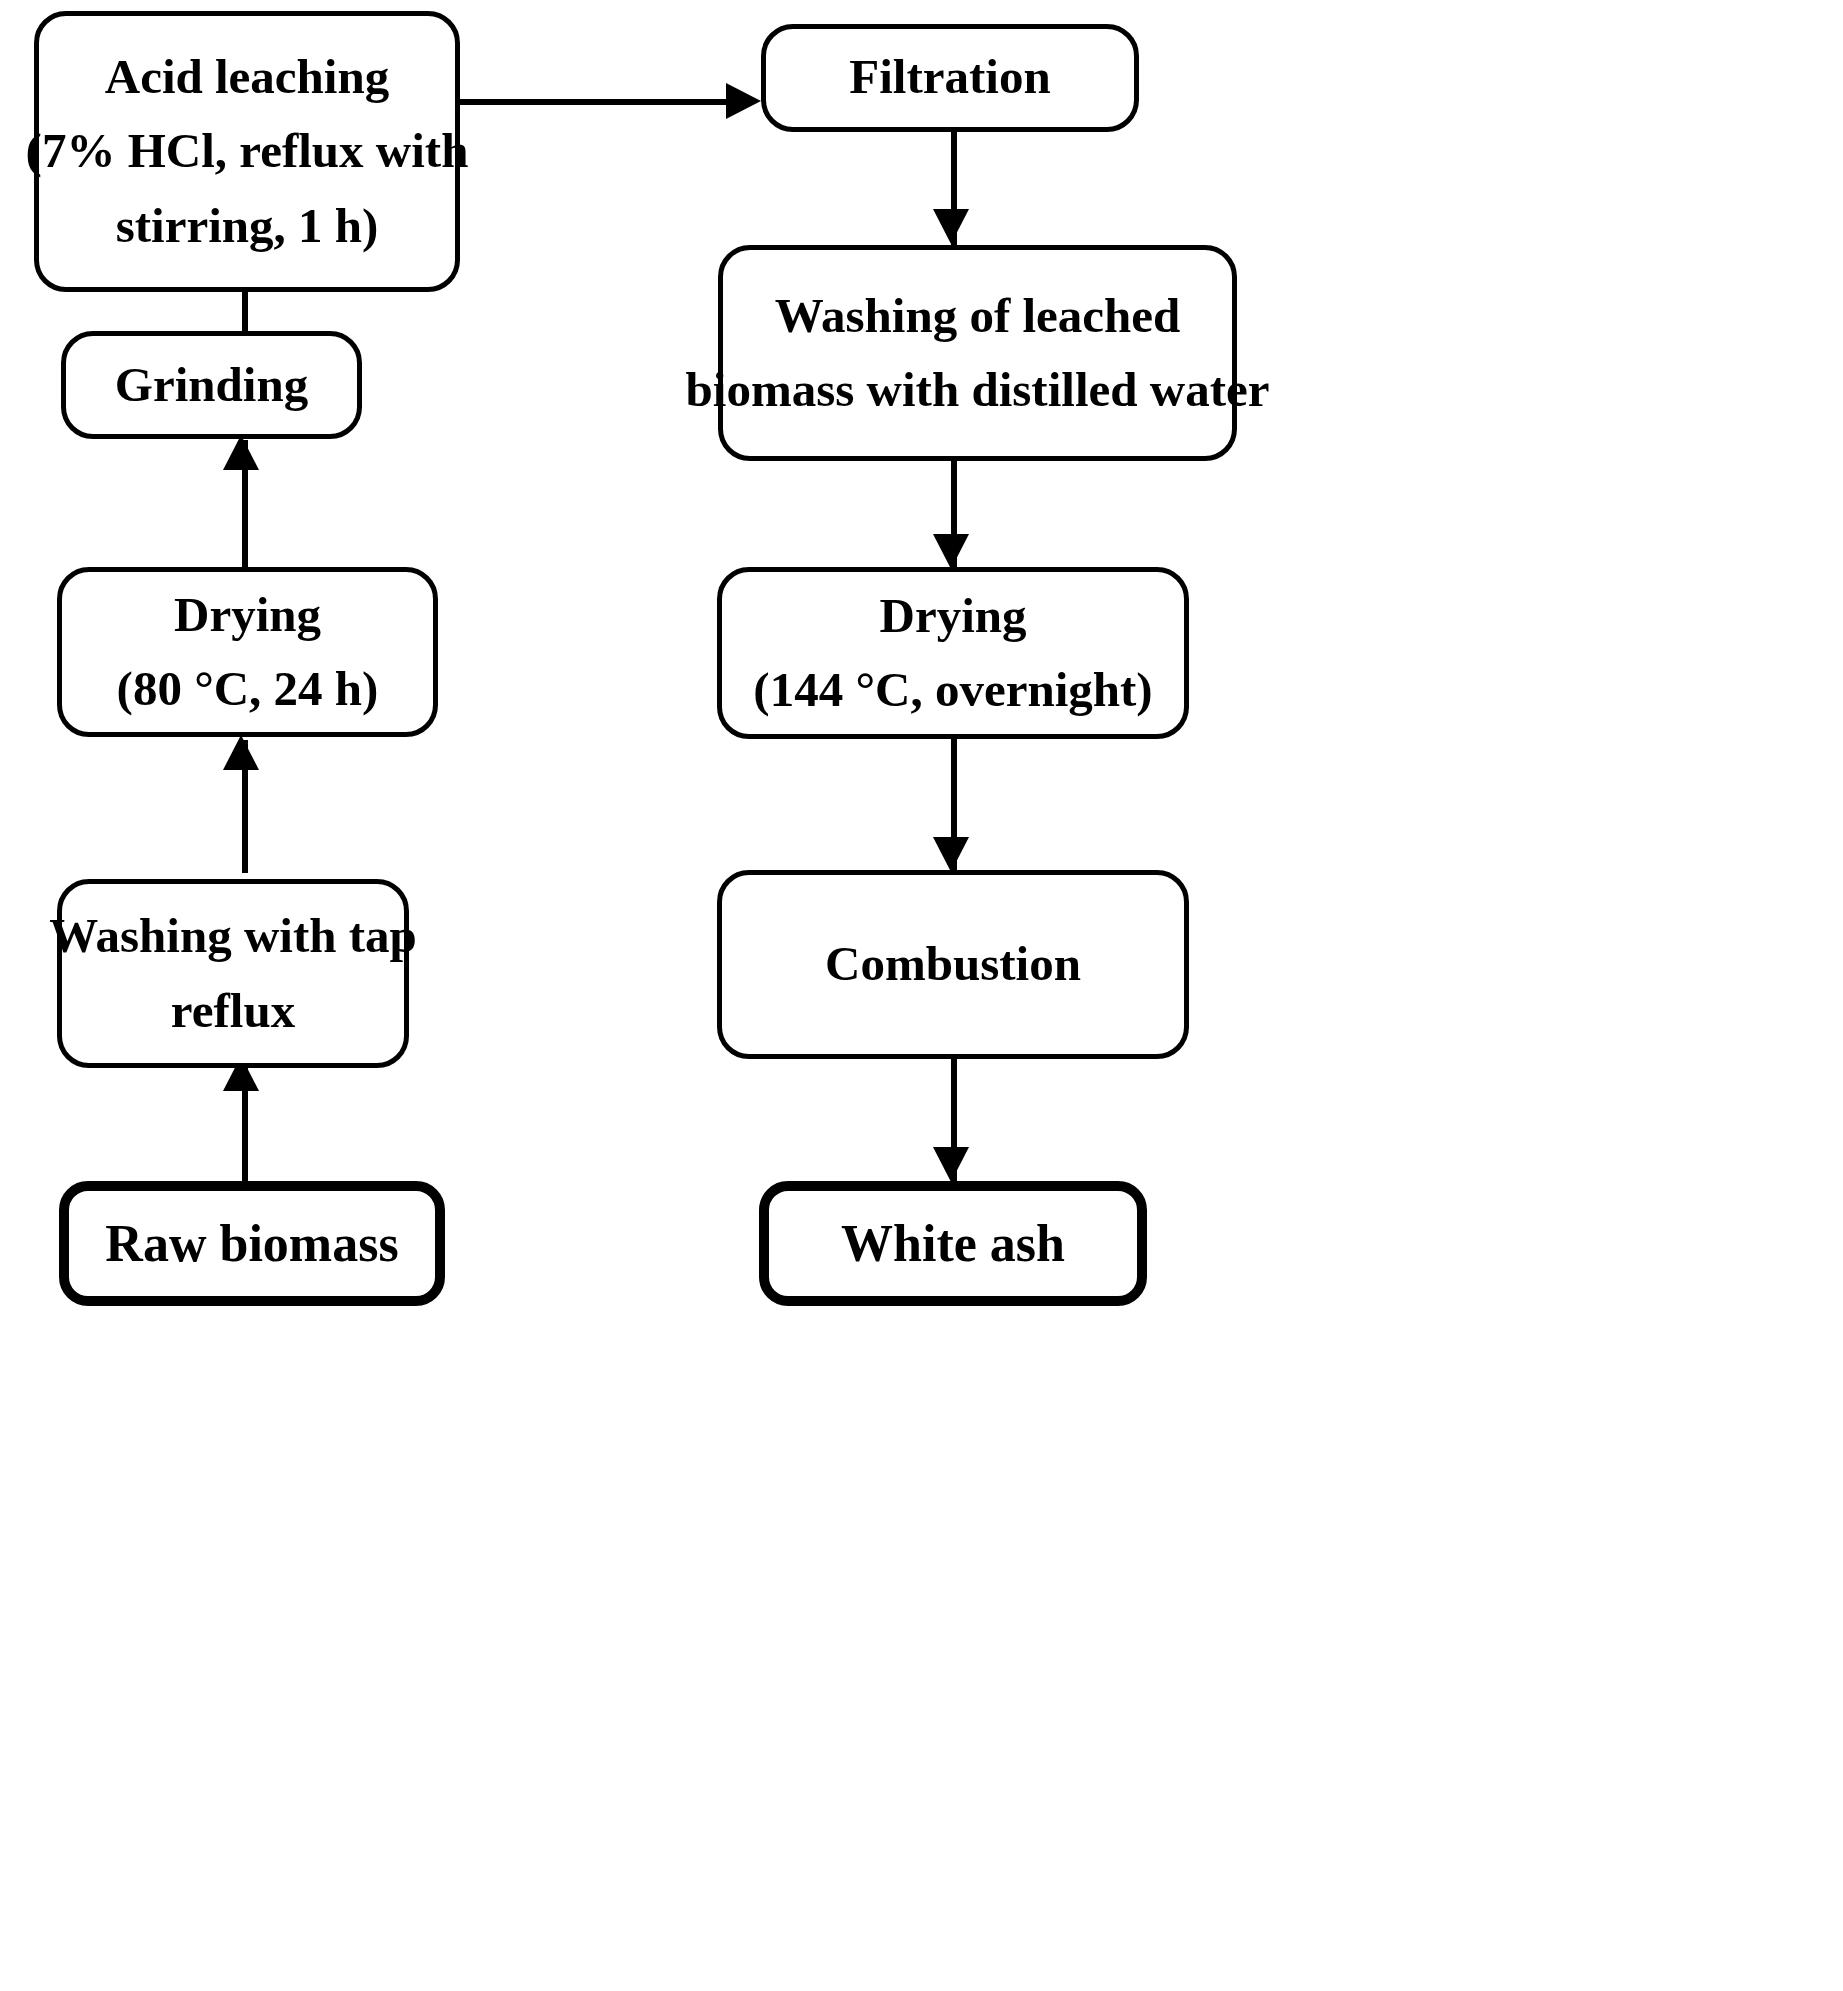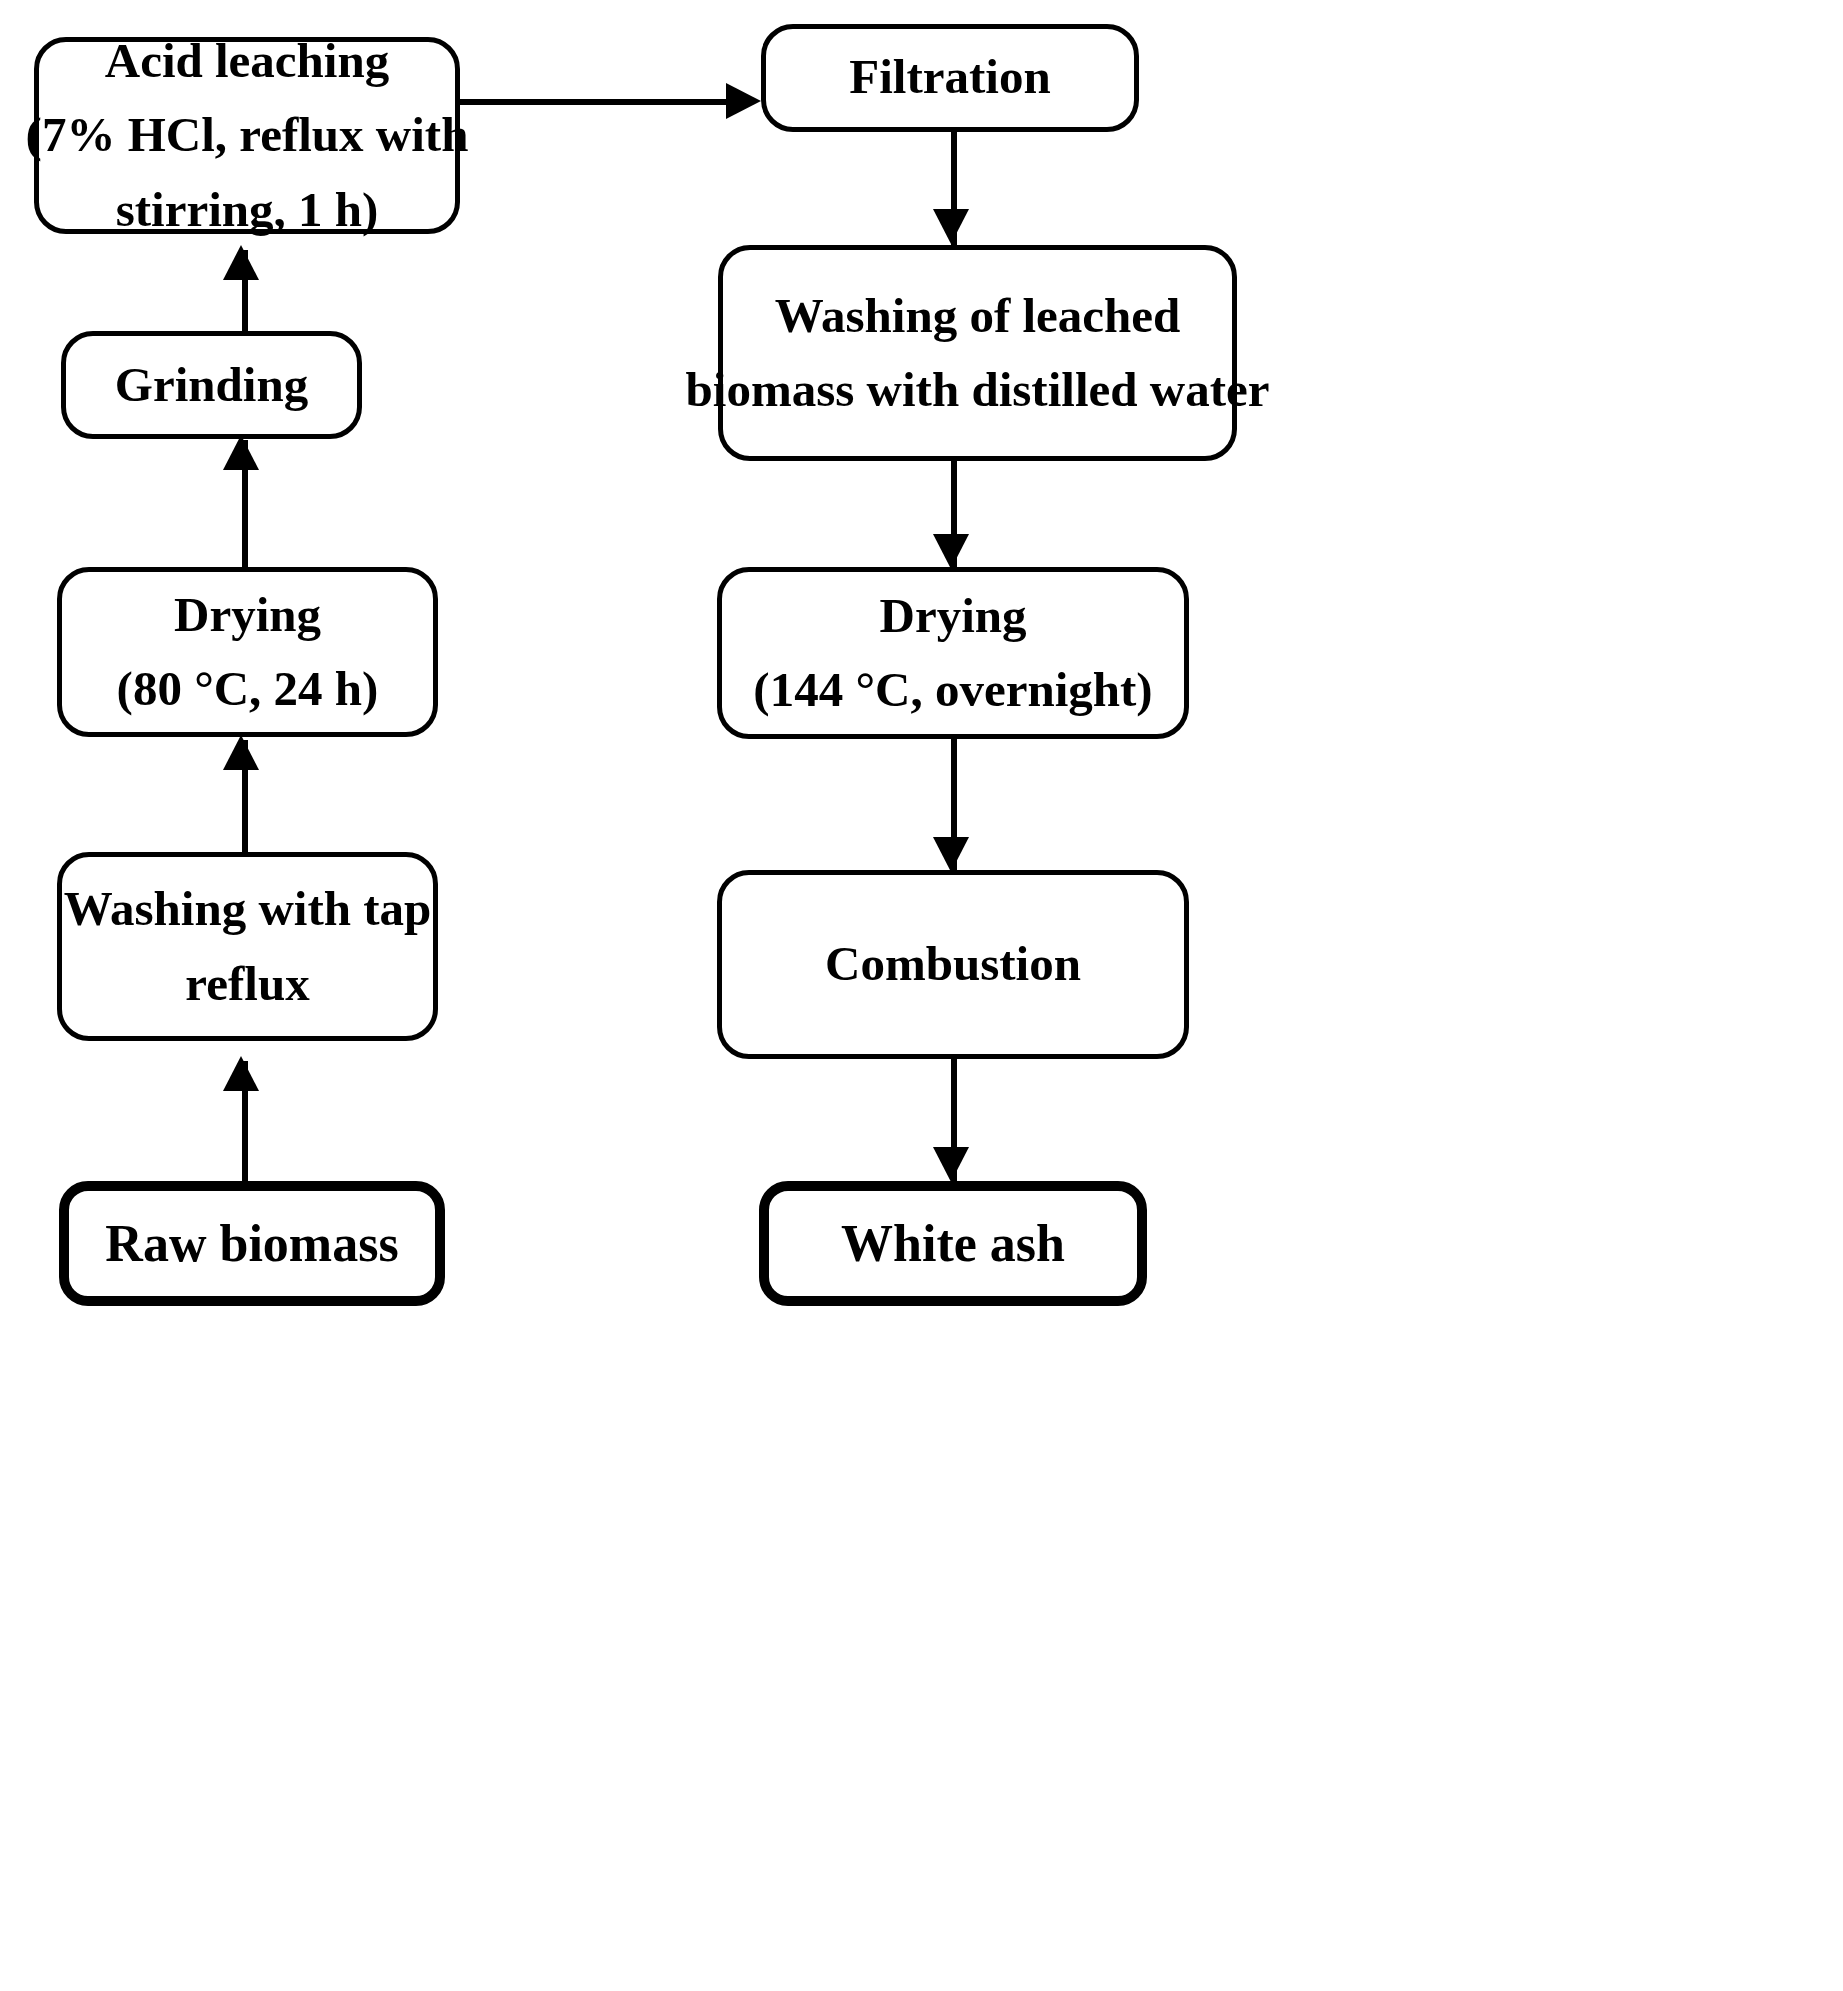--- a/index.html
+++ b/index.html
@@ -79,36 +79,36 @@
     border-top: 18.6px solid transparent;
     border-bottom: 18.6px solid transparent;
     border-left: 35px solid #000000;
   }
 </style>
 </head>
 <body>
 
 <div id="canvas">
 
-  <div class="node" style="left:34px; top:37px; width:426px; height:197px;">
+  <div class="node" style="left:34px; top:11px; width:426px; height:281px;">
     <span class="ln">Acid leaching</span>
     <span class="ln">(7% HCl, reflux with</span>
     <span class="ln">stirring, 1 h)</span>
   </div>
 
   <div class="node" style="left:61px; top:331px; width:301px; height:108px;">
     <span class="ln">Grinding</span>
   </div>
 
   <div class="node" style="left:57px; top:567px; width:381px; height:170px;">
     <span class="ln">Drying</span>
     <span class="ln">(80 °C, 24 h)</span>
   </div>
 
-  <div class="node" style="left:57px; top:852px; width:381px; height:189px;">
+  <div class="node" style="left:57px; top:879px; width:352px; height:189px;">
     <span class="ln">Washing with tap</span>
     <span class="ln">reflux</span>
   </div>
 
   <div class="node terminal" style="left:52px; top:1181px; width:386px; height:125px;margin-left:7px;">
     <span class="ln">Raw biomass</span>
   </div>
 
   <div class="node" style="left:761px; top:23.6px; width:378px; height:108px;">
     <span class="ln">Filtration</span>

